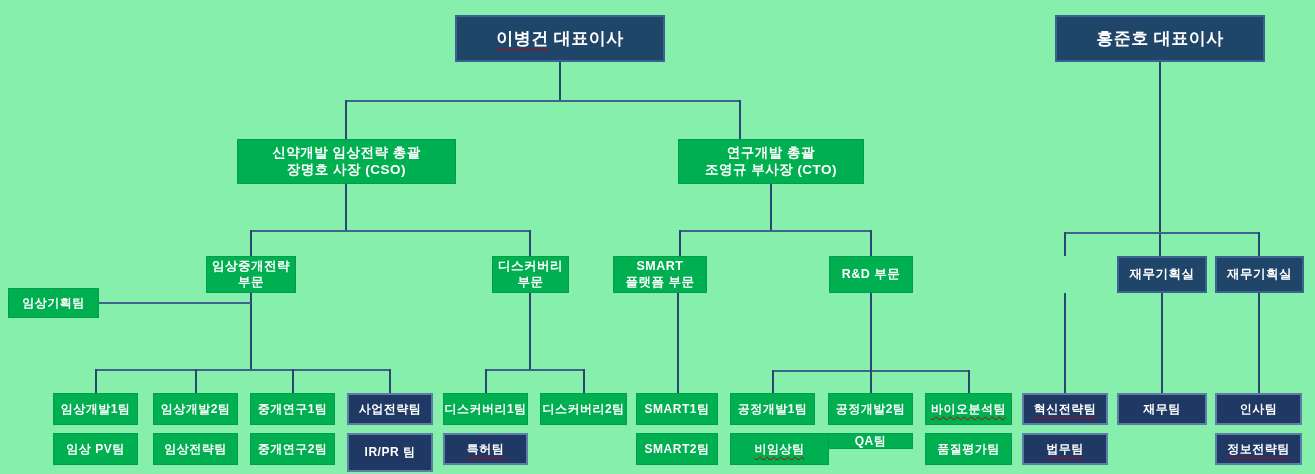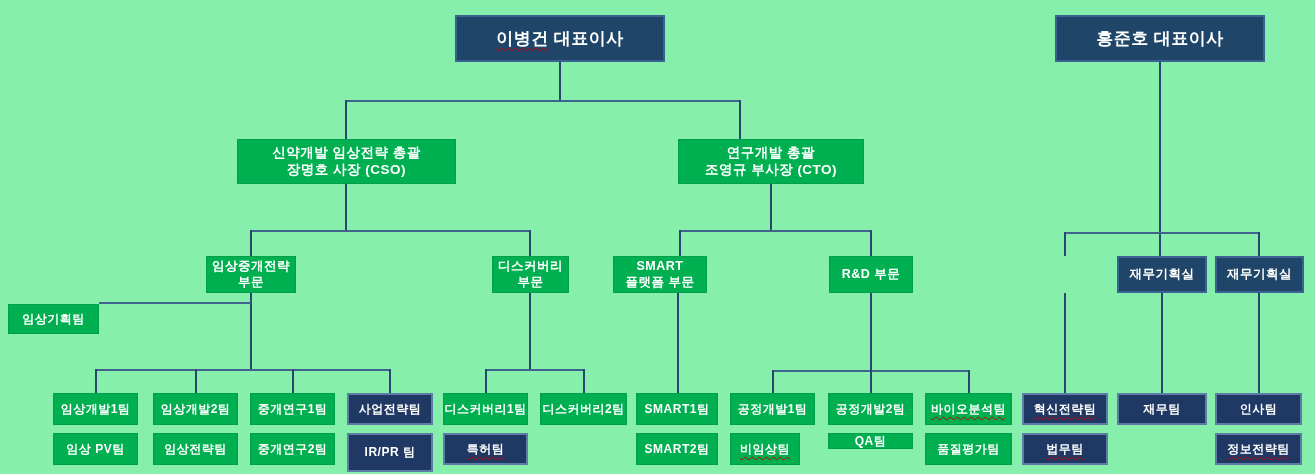--- a/index.html
+++ b/index.html
@@ -108,21 +108,21 @@
   <div class="box green" style="left:829px;top:256px;width:84px;height:37px">
     <span class="lbl f-div">R&amp;D 부문</span>
   </div>
   <div class="box navy" style="left:1117px;top:256px;width:90px;height:37px">
     <span class="lbl f-div">재무기획실</span>
   </div>
   <div class="box navy" style="left:1215px;top:256px;width:89px;height:37px">
     <span class="lbl f-div">재무기획실</span>
   </div>
 
-  <div class="box green" style="left:8px;top:304px;width:91px;height:30px">
+  <div class="box green" style="left:8px;top:288px;width:91px;height:30px">
     <span class="lbl f-team">임상기획팀</span>
   </div>
 
   <div class="box green" style="left:53px;top:393px;width:85px;height:32px">
     <span class="lbl f-team">임상개발1팀</span>
   </div>
   <div class="box green" style="left:153px;top:393px;width:85px;height:32px">
     <span class="lbl f-team">임상개발2팀</span>
   </div>
   <div class="box green" style="left:250px;top:393px;width:85px;height:32px">
@@ -170,21 +170,21 @@
   </div>
   <div class="box navyteam" style="left:347px;top:433px;width:86px;height:39px">
     <span class="lbl f-team">IR/PR 팀</span>
   </div>
   <div class="box navyteam" style="left:443px;top:433px;width:85px;height:32px">
     <span class="lbl f-team sq">특허팀</span>
   </div>
   <div class="box green" style="left:636px;top:433px;width:82px;height:32px">
     <span class="lbl f-team">SMART2팀</span>
   </div>
-  <div class="box green" style="left:730px;top:433px;width:70px;height:32px">
+  <div class="box green" style="left:730px;top:433px;width:99px;height:32px">
     <span class="lbl f-team sq">비임상팀</span>
   </div>
   <div class="box green" style="left:828px;top:433px;width:85px;height:16px">
     <span class="lbl f-team">QA팀</span>
   </div>
   <div class="box green" style="left:925px;top:433px;width:87px;height:32px">
     <span class="lbl f-team">품질평가팀</span>
   </div>
   <div class="box navyteam" style="left:1022px;top:433px;width:86px;height:32px">
     <span class="lbl f-team sq">법무팀</span>

